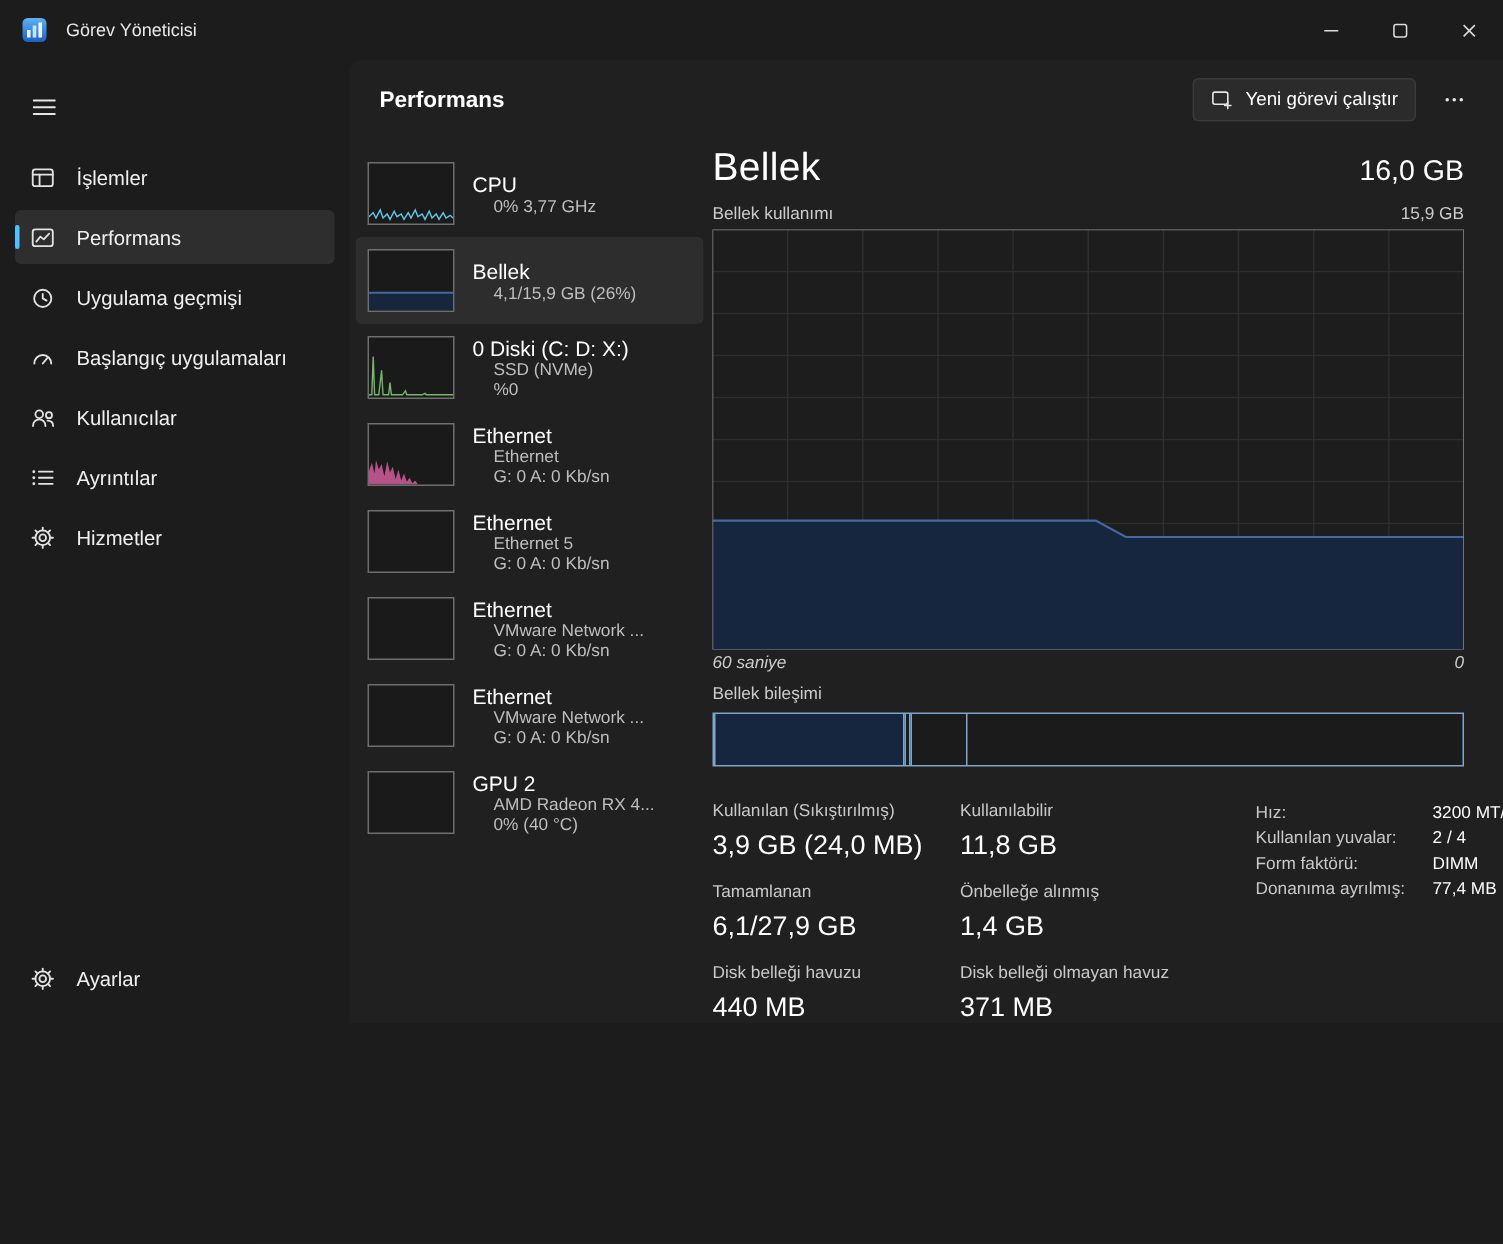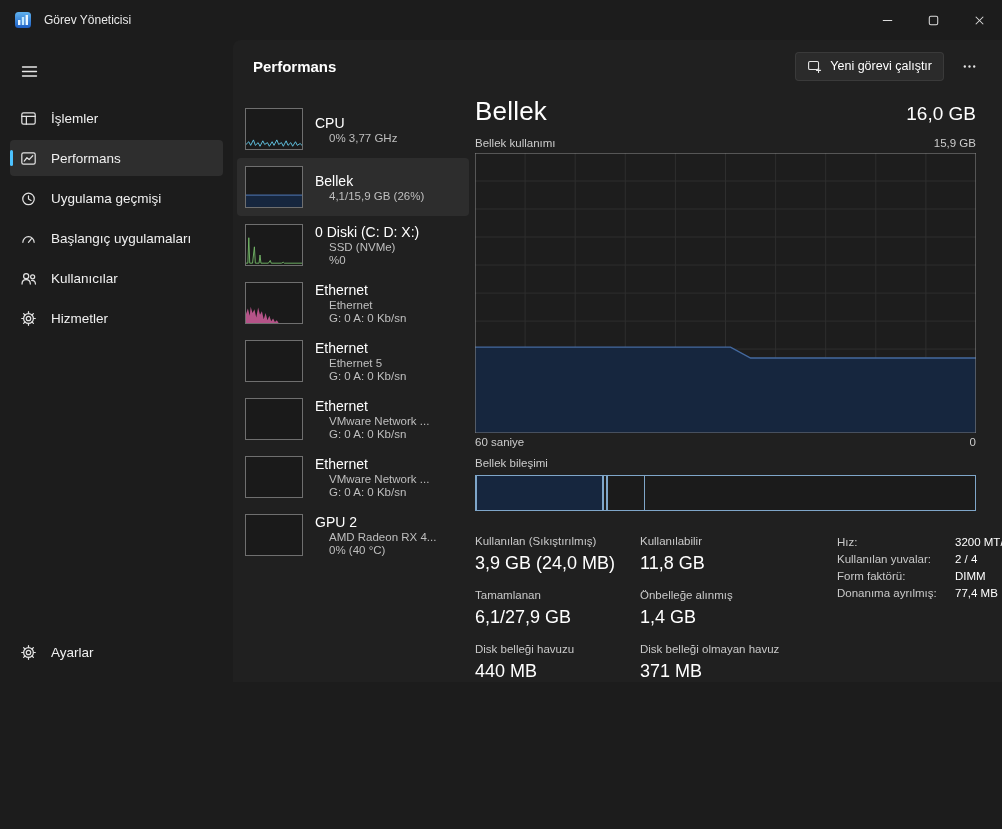--- a/index.html
+++ b/index.html
@@ -61,21 +61,21 @@
 
   
   .detail { flex:1; min-width:0; padding:4px 0 0 6px; display:flex; flex-direction:column; }
   .detail-head { display:flex; align-items:baseline; justify-content:space-between; height:40px; }
   .detail-title { font-size:26px; font-weight:normal; letter-spacing:0.2px; }
   .detail-capacity { font-size:19px; color:#fff; }
   .graph-labels { display:flex; justify-content:space-between; font-size:11.5px; color:#cccccc; margin-top:10px; margin-bottom:4px; }
   .usage-graph { height:380px; position:relative; background:#1d1d1d; }
   .usage-graph svg { position:absolute; inset:0; width:100%; height:100%; }
   .usage-graph line.grid { stroke:#2e2e2e; }
-  .graph-axis { display:flex; justify-content:space-between; font-size:11.5px; color:#cccccc; margin-top:3px; }
+  .graph-axis { display:flex; justify-content:space-between; font-size:11.5px; color:#cccccc; margin-top:3px;font-style:italic; }
   .comp-label { font-size:11.5px; color:#cccccc; margin-top:9px; }
   .comp-bar { height:48px; margin-top:6px; border:1px solid var(--composition-border); background:#1b1b1b; position:relative; }
   .comp-seg { position:absolute; top:0; bottom:0; border-left:1px solid var(--composition-border); border-right:1px solid var(--composition-border); }
   .comp-filled { background:var(--memory-fill); }
 
   .stats-row { display:flex; margin-top:24px; }
   .stats-grid { display:grid; grid-template-columns:165px 185px; row-gap:15px; }
   .stat-label { font-size:11.5px; color:#c9c9c9; white-space:nowrap; }
   .stat-value { font-size:18px; color:#fff; margin-top:6px; white-space:nowrap; }
   .info-grid { display:grid; grid-template-columns:118px auto; row-gap:5px; align-content:start; margin-left:12px; margin-top:1px; }
@@ -181,20 +181,33 @@
           <svg viewBox="0 0 16 16">
               <circle cx="5.8" cy="5.8" r="2.4"></circle>
               <path d="M1.9,13.2 c0,-2.6 1.8,-4.2 3.9,-4.2 c2.1,0 3.9,1.6 3.9,4.2"></path>
               <circle cx="11.9" cy="6.4" r="1.9"></circle>
               <path d="M11,9.8 c2.3,0 3.5,1.5 3.5,3.4"></path>
             </svg>
         </span>
         <span class="nav-label">Kullanıcılar</span>
       </div>
 
+      <div class="nav-item">
+        <span class="nav-icon">
+          <svg viewBox="0 0 16 16">
+              <circle class="fillme" cx="2.4" cy="4.2" r="0.9"></circle>
+              <circle class="fillme" cx="2.4" cy="8" r="0.9"></circle>
+              <circle class="fillme" cx="2.4" cy="11.8" r="0.9"></circle>
+              <line x1="5.6" y1="4.2" x2="14.2" y2="4.2"></line>
+              <line x1="5.6" y1="8" x2="14.2" y2="8"></line>
+              <line x1="5.6" y1="11.8" x2="14.2" y2="11.8"></line>
+            </svg>
+        </span>
+        <span class="nav-label">Ayrıntılar</span>
+      </div>
 
       <div class="nav-item">
         <span class="nav-icon">
           <svg viewBox="0 0 16 16">
               <circle cx="8" cy="8" r="2.1"></circle>
               <circle cx="8" cy="8" r="4.6"></circle>
               <line x1="12.6" y1="8" x2="14.4" y2="8"></line>
               <line x1="11.3" y1="11.3" x2="12.6" y2="12.6"></line>
               <line x1="8" y1="12.6" x2="8" y2="14.4"></line>
               <line x1="4.7" y1="11.3" x2="3.4" y2="12.6"></line>

